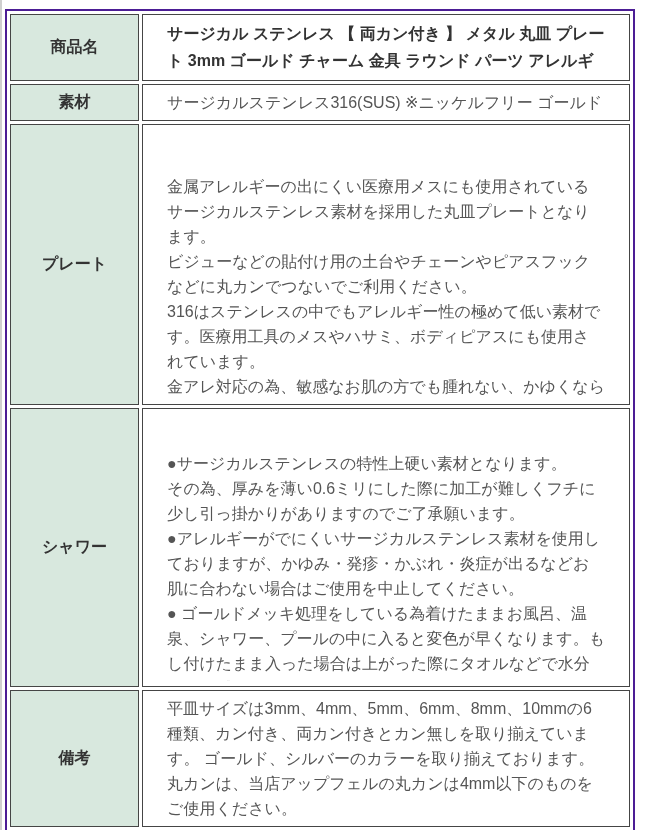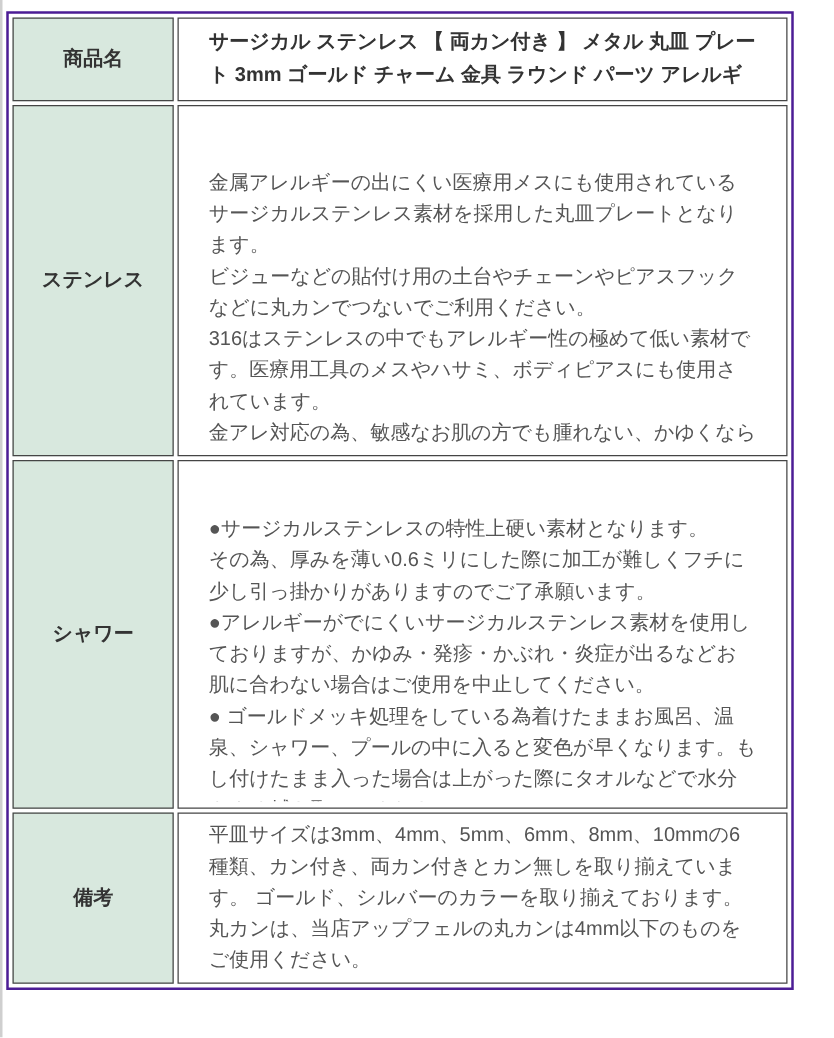--- a/index.html
+++ b/index.html
@@ -83,21 +83,27 @@
 
   <table class="spec-table">
     <tbody>
       <tr>
         <th>商品名</th>
         <td class="bold-val">
           <div class="val-inner h-title">サージカル ステンレス 【 両カン付き 】 メタル 丸皿 プレート 3mm ゴールド チャーム 金具 ラウンド パーツ アレルギー対応</div>
         </td>
       </tr>
       <tr>
-        <th>ステンレス</th>
+        <th>素材</th>
+        <td>
+          <div class="val-inner h-line">サージカルステンレス316(SUS) ※ニッケルフリー ゴールドメッキ</div>
+        </td>
+      </tr>
+      <tr>
+        <th>プレート</th>
         <td>
           <div class="val-inner h-desc">金属アレルギーの出にくい医療用メスにも使用されているサージカルステンレス素材を採用した丸皿プレートとなります。
 ビジューなどの貼付け用の土台やチェーンやピアスフックなどに丸カンでつないでご利用ください。
 316はステンレスの中でもアレルギー性の極めて低い素材です。医療用工具のメスやハサミ、ボディピアスにも使用されています。
 金アレ対応の為、敏感なお肌の方でも腫れない、かゆくならない、かぶれない、赤くならないなど安心してご使用になれます。※個人差があります。</div>
         </td>
       </tr>
       <tr>
         <th>シャワー</th>
         <td>

